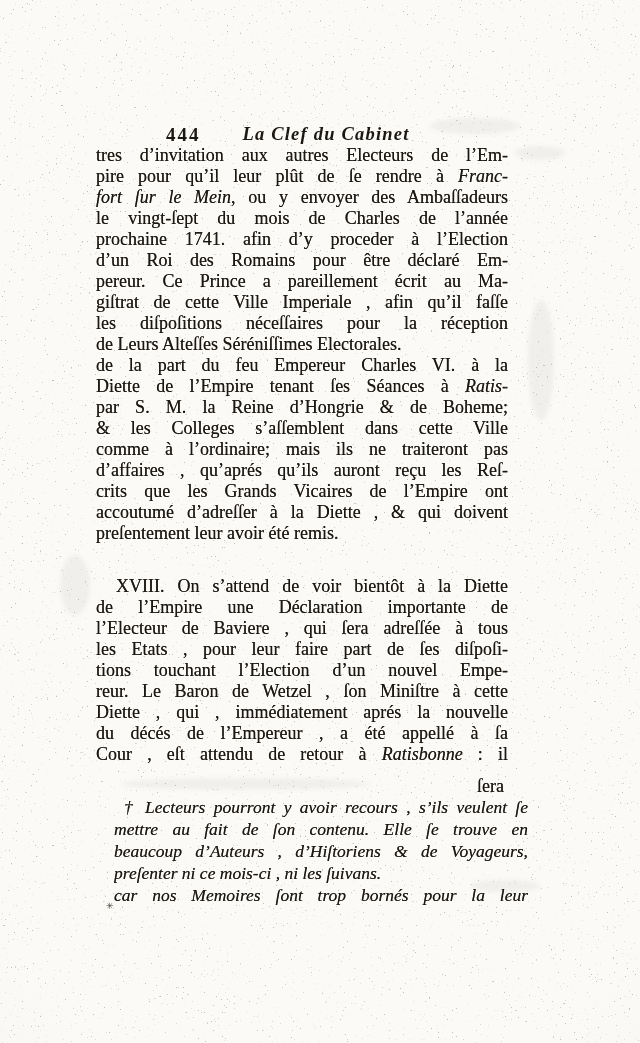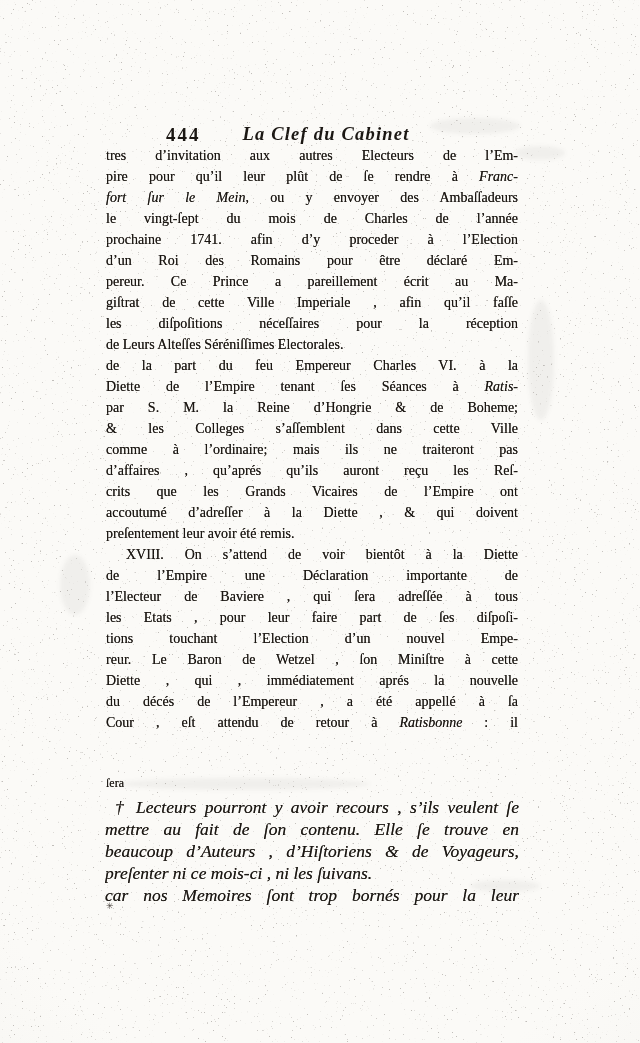--- a/index.html
+++ b/index.html
@@ -13,33 +13,33 @@
   .noise{position:absolute;left:0;top:0;z-index:6;pointer-events:none;opacity:.5;}
   .blotch{position:absolute;border-radius:50%;background:rgba(60,55,50,0.055);filter:blur(2px);z-index:1;}
   .header{position:absolute;top:124px;left:106px;width:412px;height:22px;z-index:2;}
   .pagenum{position:absolute;left:21px;top:0;font-size:19px;letter-spacing:2px;font-weight:bold;margin-left:39px;}
   .running-title{
     position:absolute;left:0;right:0;top:0;text-align:center;
     transform:translateX(14px);
     font-style:italic;font-weight:bold;font-size:18.5px;letter-spacing:1.2px;
   }
   .body-text{
-    position:absolute;top:145px;left:106px;width:412px;z-index:2;
-    font-size:14px;text-shadow:0 0 .5px rgba(20,15,10,.75);font-family:Liberation Serif, serif;
+    position:absolute;top:145px;left:96px;width:412px;z-index:2;
+    font-size:18px;text-shadow:0 0 .5px rgba(20,15,10,.75);font-family:Liberation Serif, serif;
   }
   .line{height:21px;line-height:21px;overflow:hidden;white-space:normal;}
   .just{text-align:justify;text-align-last:justify;}
   .it{font-style:italic;}
   .catchword-row{
     position:absolute;top:776px;left:106px;width:412px;height:21px;z-index:2;
-    font-size:12px;padding-right:14px;box-sizing:border-box;
+    font-size:18px;text-align:right;padding-right:14px;box-sizing:border-box;
     text-shadow:0 0 .5px rgba(20,15,10,.75);
   }
   .footnote{
-    position:absolute;top:797px;left:105px;width:414px;z-index:2;
+    position:absolute;top:797px;left:114px;width:414px;z-index:2;
     font-size:17.5px;font-style:italic;text-shadow:0 0 .5px rgba(20,15,10,.7);
   }
   .footnote .line{height:21.9px;line-height:21.9px;}
   .ink-mark{
     position:absolute;left:106px;top:901px;z-index:2;
     font-size:9px;color:#2a241e;opacity:.85;
   }
 </style>
 </head>
 <body>
@@ -79,21 +79,21 @@
       <div class="line"><span>de Leurs Alteſſes Séréniſſimes Electorales.</span></div>
       <div class="line just"><span>de la part du feu Empereur Charles VI. à la</span></div>
       <div class="line just"><span>Diette de l’Empire tenant ſes Séances à </span><span class="it">Ratis-</span></div>
       <div class="line just"><span>par S. M. la Reine d’Hongrie &amp;  de Boheme;</span></div>
       <div class="line just"><span>&amp; les Colleges s’aſſemblent dans cette Ville</span></div>
       <div class="line just"><span>comme à l’ordinaire; mais ils ne traiteront pas</span></div>
       <div class="line just"><span>d’affaires , qu’aprés qu’ils auront reçu les Reſ-</span></div>
       <div class="line just"><span>crits que les Grands  Vicaires de l’Empire ont</span></div>
       <div class="line just"><span>accoutumé d’adreſſer à la Diette , &amp; qui doivent</span></div>
       <div class="line"><span>preſentement leur avoir été remis.</span></div>
-      <div class="line just" style="padding-left: 20px;"><span>XVIII.  On s’attend de voir bientôt à la Diette</span></div>
+      <div class="line just" style="padding-left: 20px; margin-top: 32px;"><span>XVIII.  On s’attend de voir bientôt à la Diette</span></div>
       <div class="line just"><span>de l’Empire une Déclaration importante de</span></div>
       <div class="line just"><span>l’Electeur de Baviere ,  qui ſera adreſſée à tous</span></div>
       <div class="line just"><span>les Etats ,  pour leur faire part de ſes diſpoſi-</span></div>
       <div class="line just"><span>tions touchant l’Election d’un nouvel Empe-</span></div>
       <div class="line just"><span>reur. Le Baron de Wetzel , ſon Miniſtre à cette</span></div>
       <div class="line just"><span>Diette , qui , immédiatement aprés la nouvelle</span></div>
       <div class="line just"><span>du décés  de l’Empereur ,  a été appellé à ſa</span></div>
       <div class="line just"><span>Cour , eſt attendu de retour à </span><span class="it">Ratisbonne</span><span> :  il</span></div>
     </div>
 

